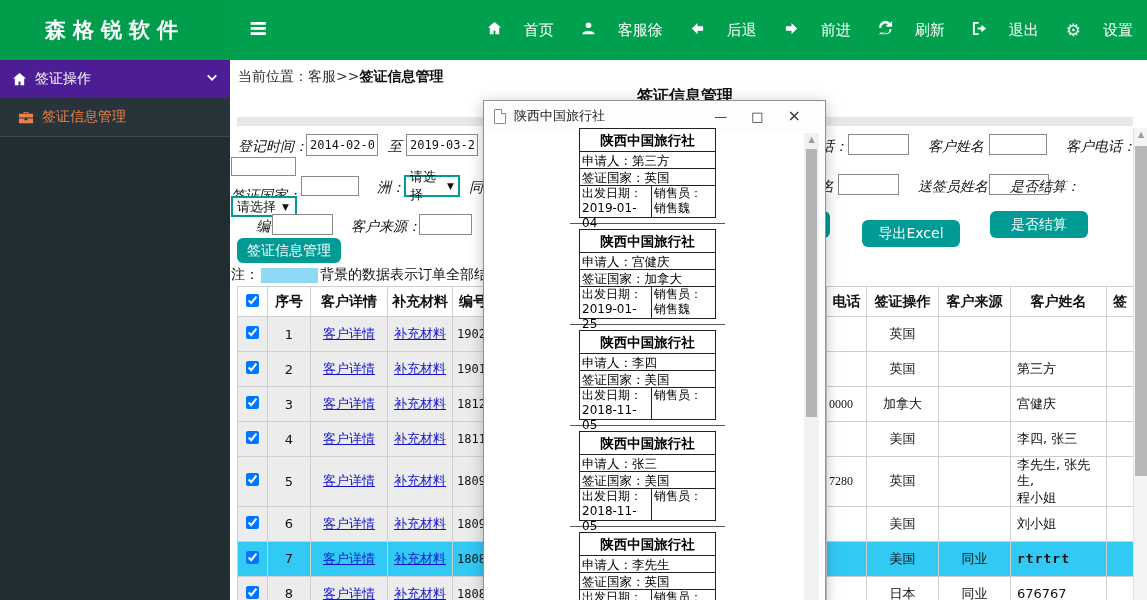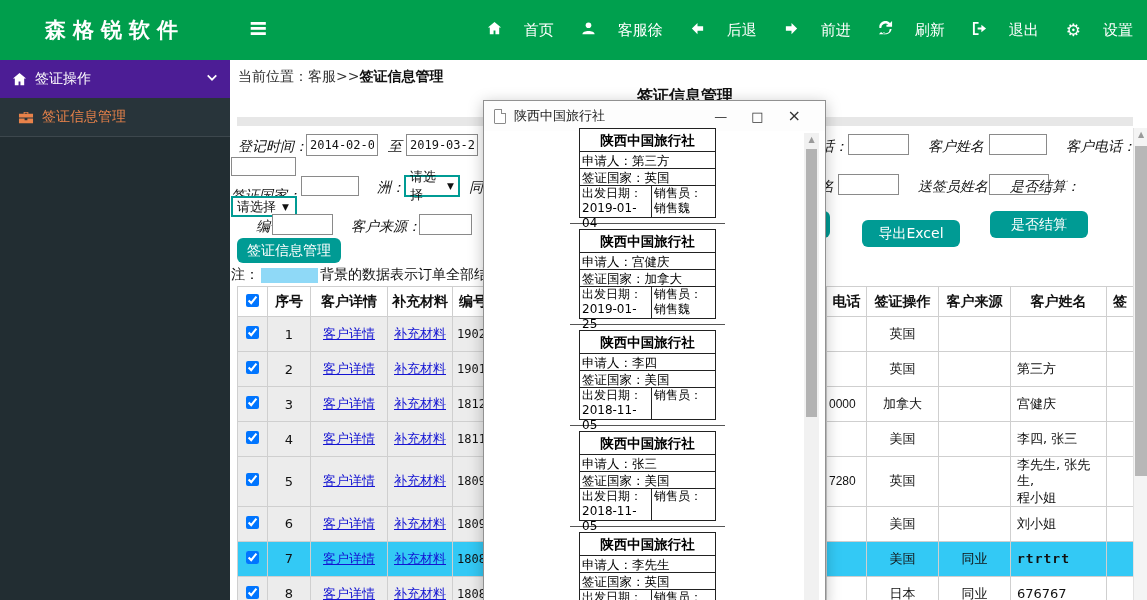--- a/index.html
+++ b/index.html
@@ -47,21 +47,21 @@
 
   
   .grid-wrap { position:absolute; left:237px; top:286px; width:896px; z-index:1; }
   table.grid { border-collapse:collapse; table-layout:fixed; width:896px; }
   table.grid th, table.grid td { border:1px solid #cfcfcf; font-size:13px; color:#111; overflow:hidden; white-space:nowrap; }
   table.grid th { height:30px; font-size:14px; font-weight:bold; background:#fff; text-align:center; }
   table.grid td { height:35px; text-align:center; background:#fff; }
   table.grid td.gray { background:#ececec; }
   table.grid th.th-order { text-align:left; padding-left:6px; }
   table.grid td.c-order { text-align:left; padding-left:4px; font-family:"DejaVu Sans Mono", monospace; font-size:12px; }
-  table.grid td.c-phone { text-align:left; padding-left:2px; font-family:Liberation Sans, sans-serif; font-size:12px; }
+  table.grid td.c-phone { text-align:left; padding-left:2px; font-family:Liberation Serif, serif; font-size:12px; }
   table.grid td.c-cust { text-align:left; padding-left:6px; white-space:pre-line; line-height:1.25; }
   table.grid a { color:#1414d2; text-decoration:underline; cursor:pointer; }
   table.grid tr.hl td, table.grid tr.hl td.gray { background:#33c9f5; }
   td.mono-cust { font-family:"DejaVu Sans Mono", monospace; font-weight:bold; letter-spacing:1px; }
 
   
   .page-sb { position:absolute; left:1133px; top:128px; width:14px; height:472px; background:#f4f4f4; border-left:1px solid #e2e2e2; z-index:6; }
   .page-sb .sb-arrow { position:absolute; top:2px; left:0; width:14px; text-align:center; font-size:8px; color:#9a9a9a; }
   .page-sb .sb-thumb { position:absolute; left:1px; top:18px; width:12px; height:330px; background:#b7b7b7; }
 

